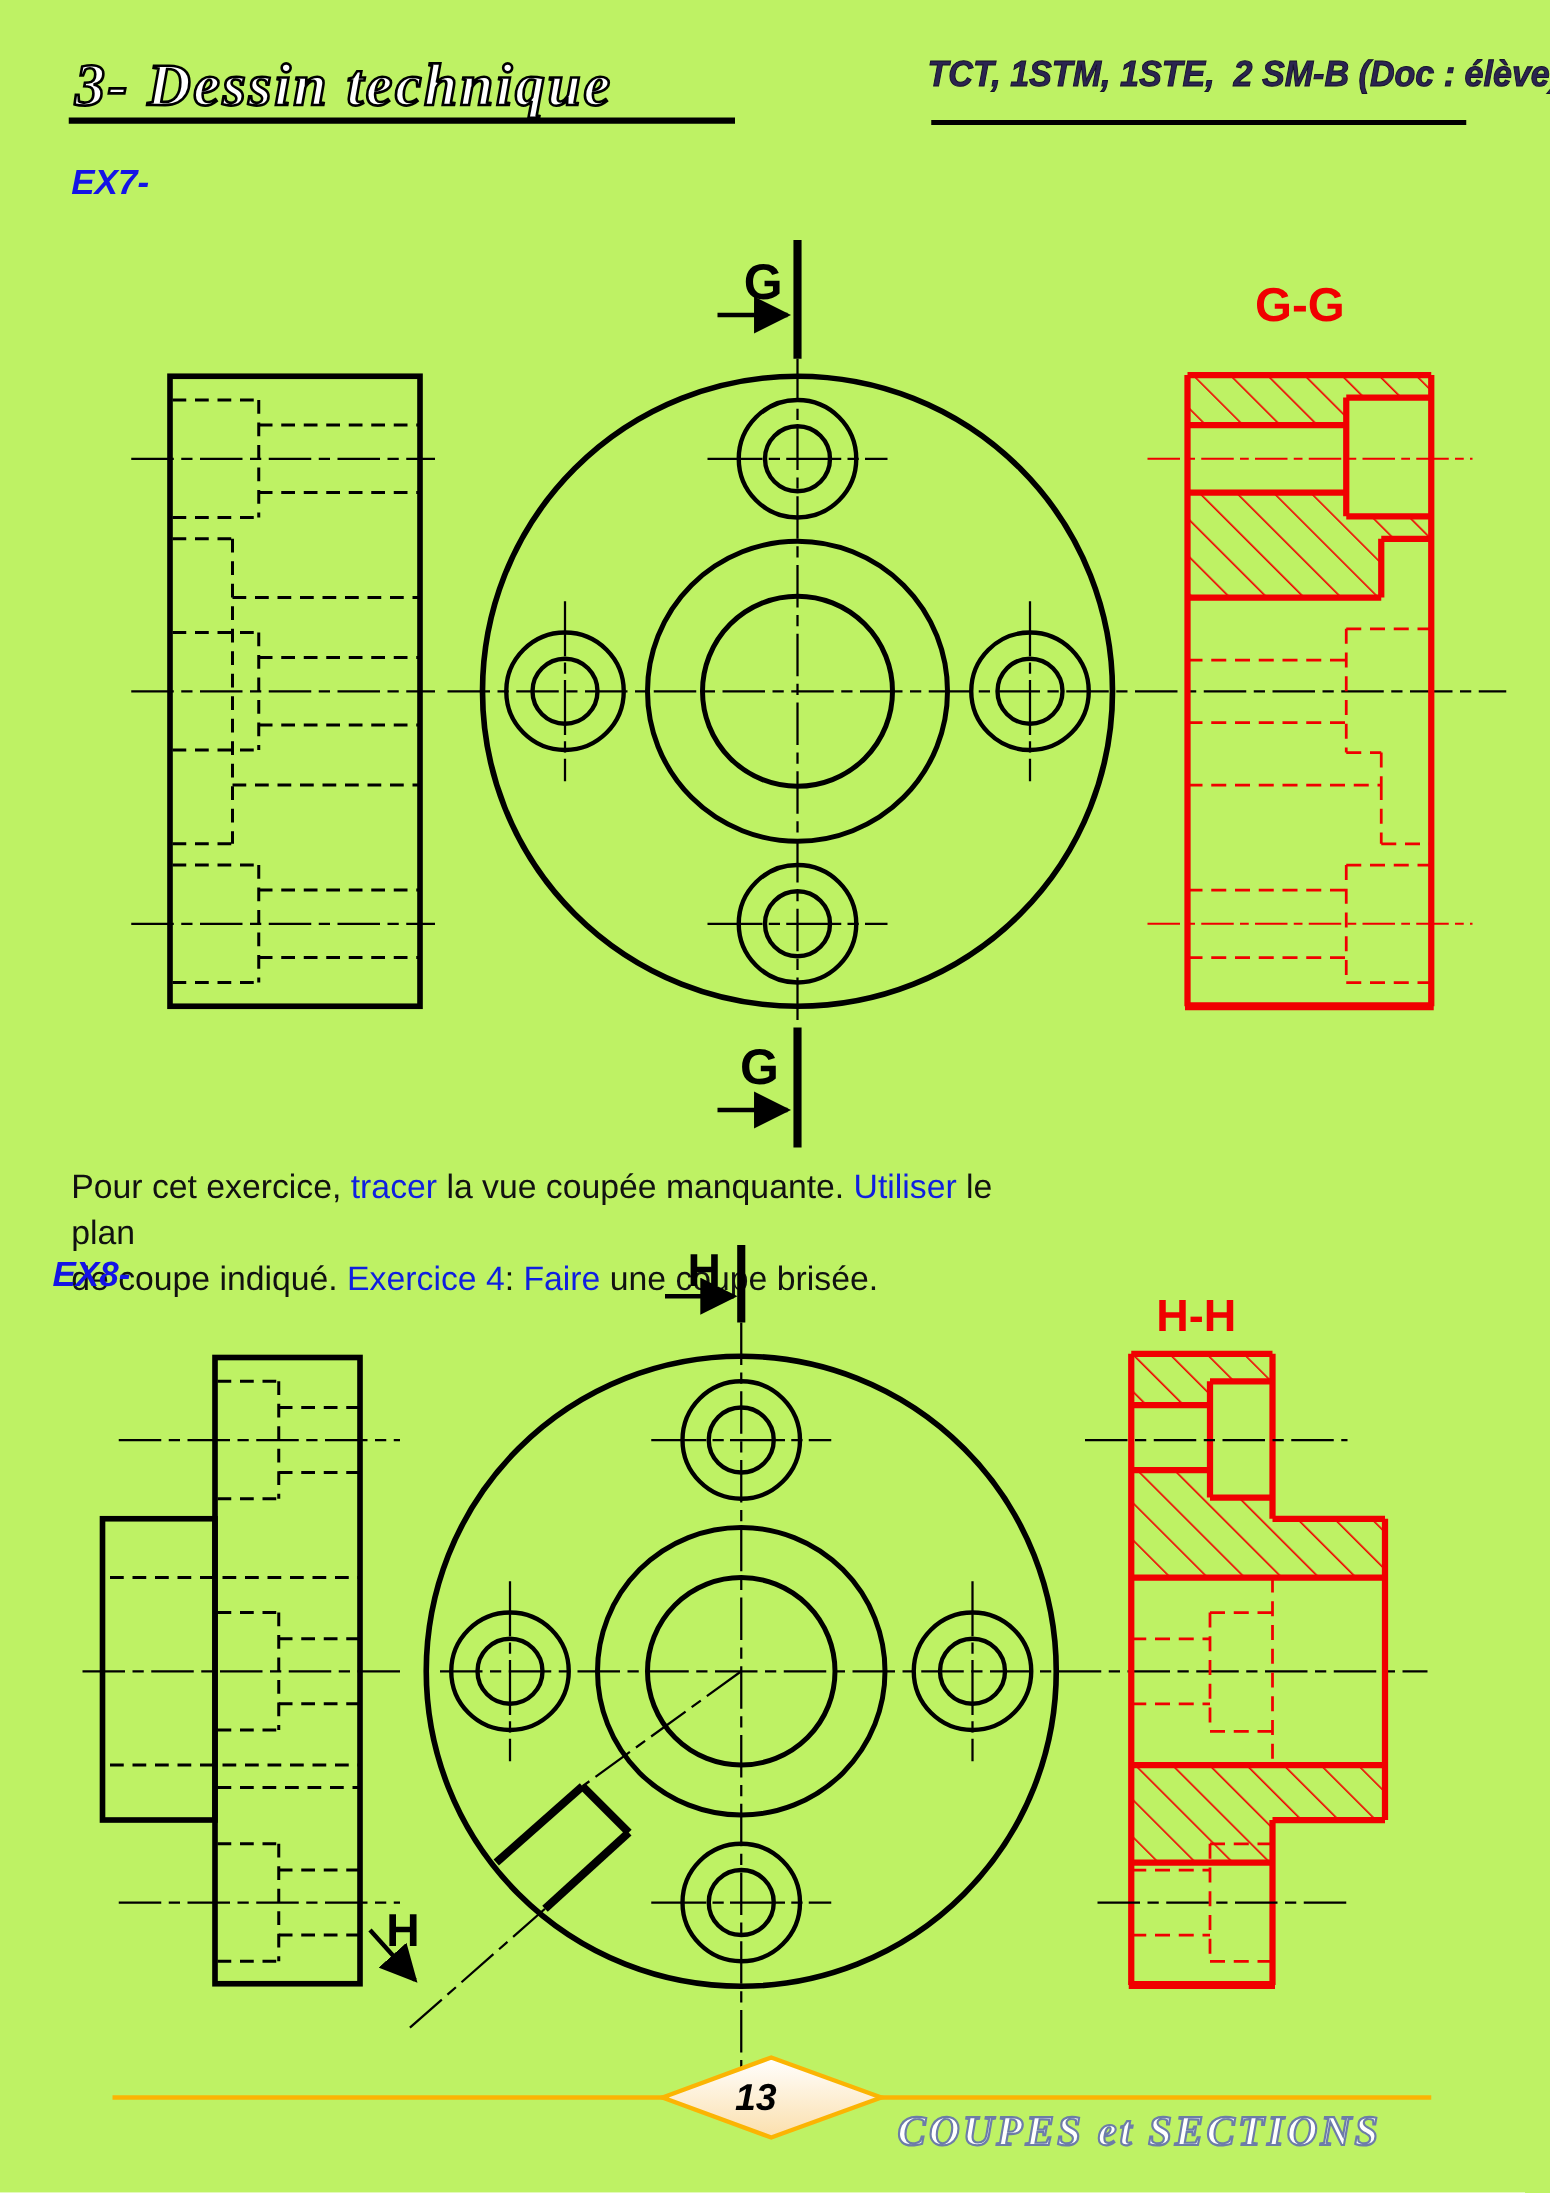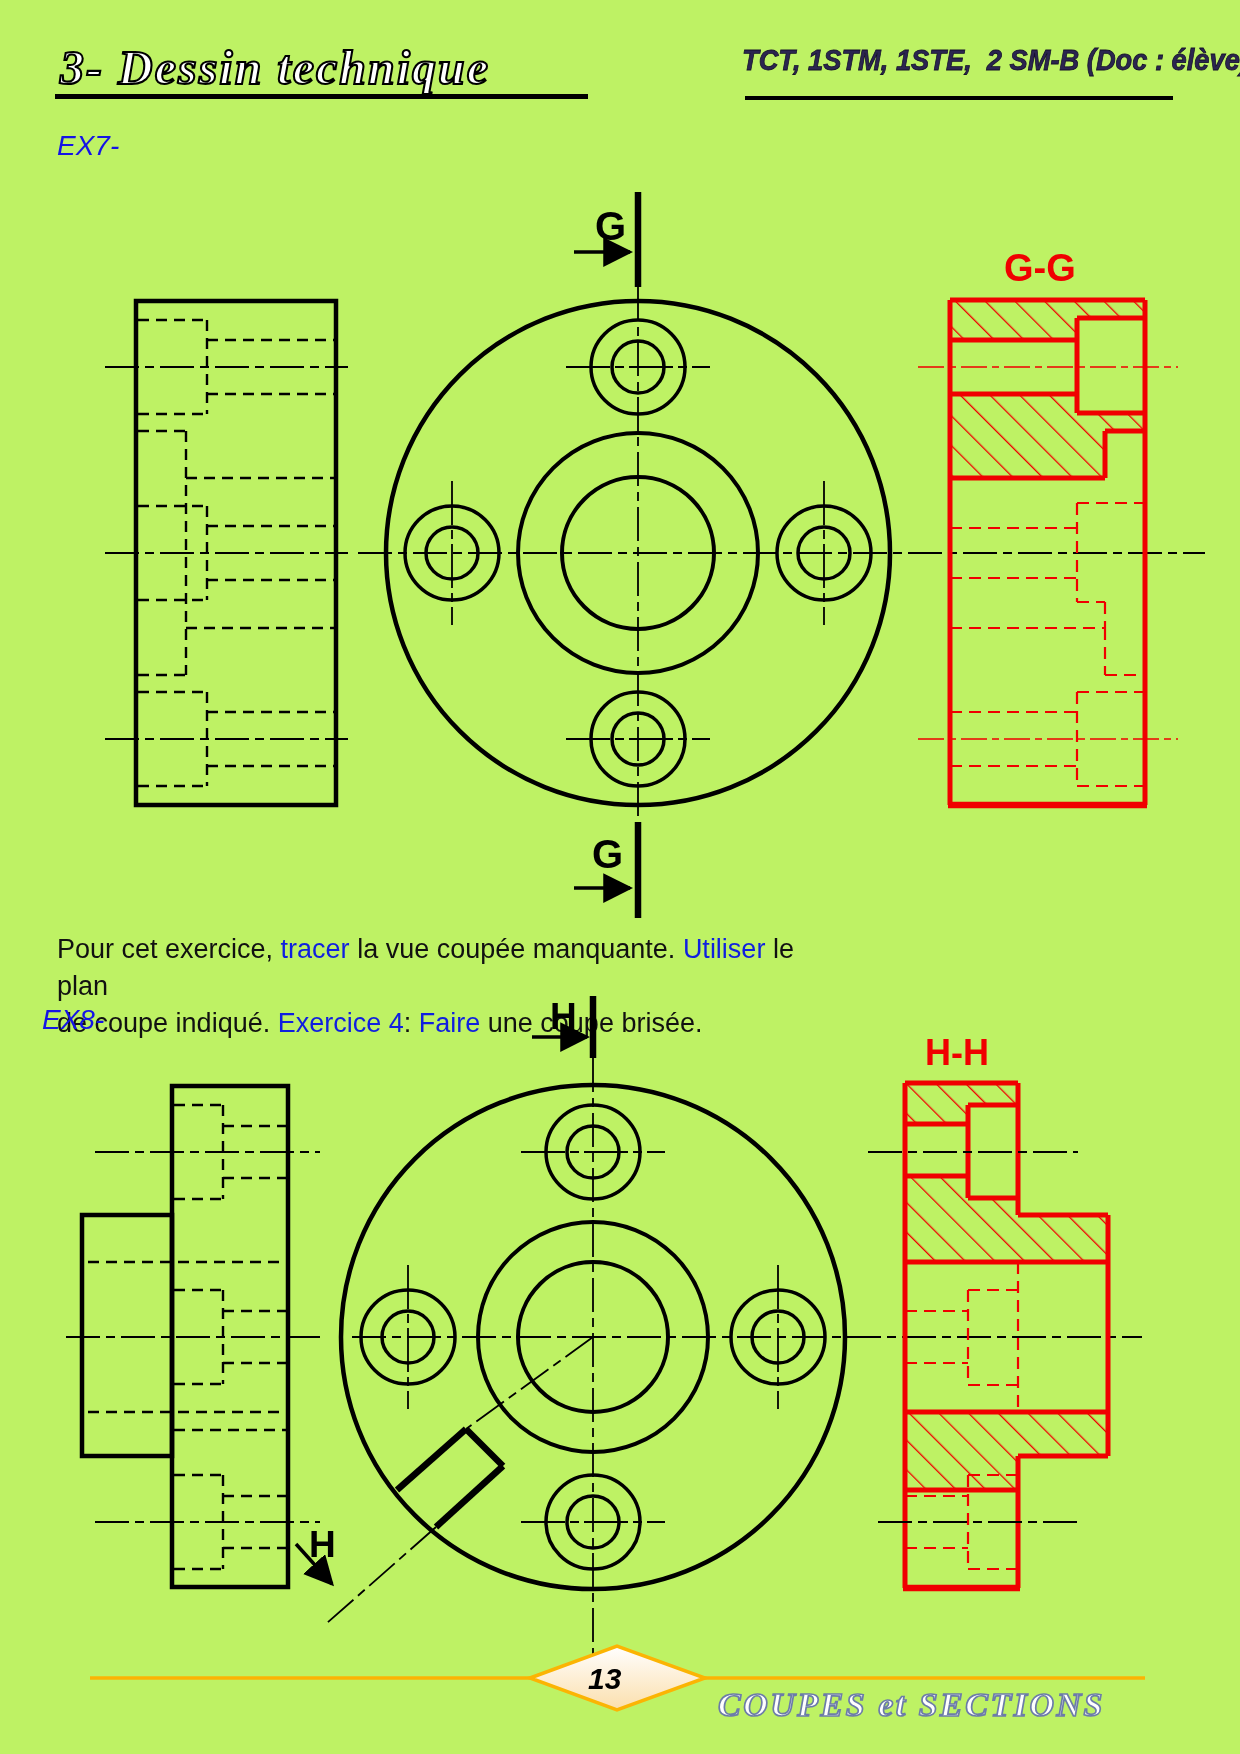--- a/index.html
+++ b/index.html
@@ -3,21 +3,21 @@
 <meta charset="utf-8">
 <style>
   html,body{margin:0;padding:0;background:#fff;}
   .page{position:relative;width:1240px;height:1754px;background:#bef264;overflow:hidden;
         font-family:"Liberation Sans",sans-serif;}
   .abs{position:absolute;}
   svg.art{position:absolute;left:0;top:0;}
   .lbl{position:absolute;font-family:"Liberation Sans",sans-serif;font-weight:bold;color:#000;}
   .cutletter{font-size:40px;}
   .sectitle{color:#F00000;font-size:38px;}
-  .exlabel{color:#1414E6;font-style:italic;font-size:28px;font-weight:normal;}
+  .exlabel{color:#1414E6;font-style:italic;font-size:28px;font-weight:bold;}
   .para{position:absolute;left:57px;top:931px;width:740px;font-size:27px;line-height:37px;color:#111;}
   .para .b{color:#0F1FE0;font-weight:normal;}
   .classes{position:absolute;left:742px;top:44px;width:450px;font-size:29px;font-weight:bold;
            font-style:italic;color:#2b2550;white-space:pre;transform:scaleX(0.94);transform-origin:left;
            -webkit-text-stroke:0.8px #14102a;}
   .rule{position:absolute;background:#000;}
   .pagenum{position:absolute;left:588px;top:1662px;width:70px;text-align:left;
            font-size:30px;font-weight:bold;font-style:italic;color:#000;}
 </style>
 </head>
@@ -29,21 +29,21 @@
     <text x="8" y="56" font-family="Liberation Serif, serif" font-style="italic" font-weight="bold" font-size="48" letter-spacing="2" fill="#ffffff" stroke="#000000" stroke-width="2.1">3- Dessin technique</text>
   </svg>
   <div class="rule" style="left:55px;top:94px;width:533px;height:5px;"></div>
 
   <div class="classes">TCT, 1STM, 1STE,  2 SM-B (Doc : élève)</div>
   <div class="rule" style="left:745px;top:96px;width:428px;height:4px;"></div>
 
   <div class="lbl exlabel" style="left:57px;top:130px;">EX7-</div>
   <div class="lbl cutletter" style="left:595px;top:204px;">G</div>
   <div class="lbl cutletter" style="left:592px;top:832px;">G</div>
-  <div class="lbl sectitle" style="left:1004px;top:247px;">G-G</div>
+  <div class="lbl sectitle" style="left:1004px;top:224px;">G-G</div>
 
   <div class="para">
     <div><span>Pour cet exercice, </span><span class="b">tracer</span><span> la vue coupée manquante. </span><span class="b">Utiliser</span><span> le plan</span></div>
     <div><span>de coupe indiqué. </span><span class="b">Exercice 4</span><span>: </span><span class="b">Faire</span><span> une coupe brisée.</span></div>
   </div>
 
   <div class="lbl exlabel" style="left:42px;top:1004px;">EX8-</div>
   <div class="lbl" style="left:550px;top:996px;font-size:37px;">H</div>
   <div class="lbl" style="left:309px;top:1524px;font-size:37px;">H</div>
   <div class="lbl sectitle" style="left:925px;top:1032px;font-size:36px;">H-H</div>

